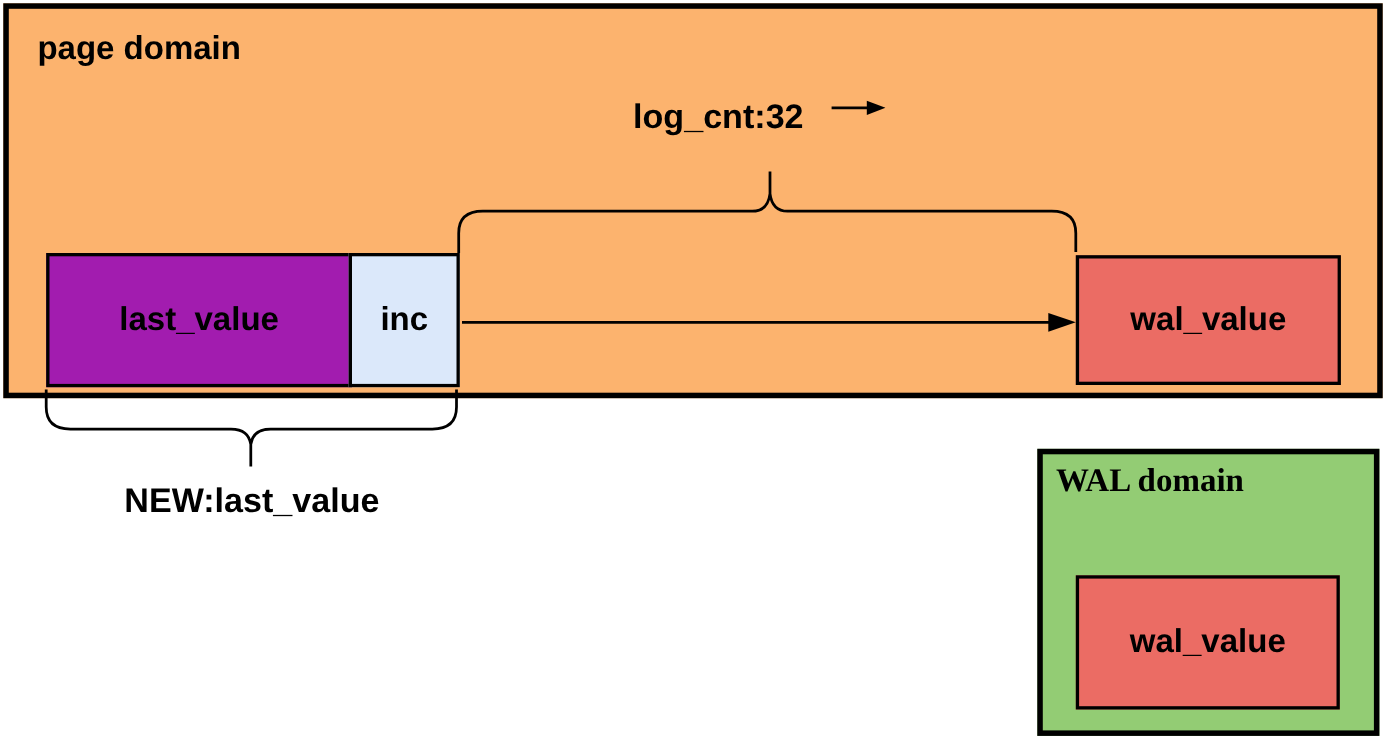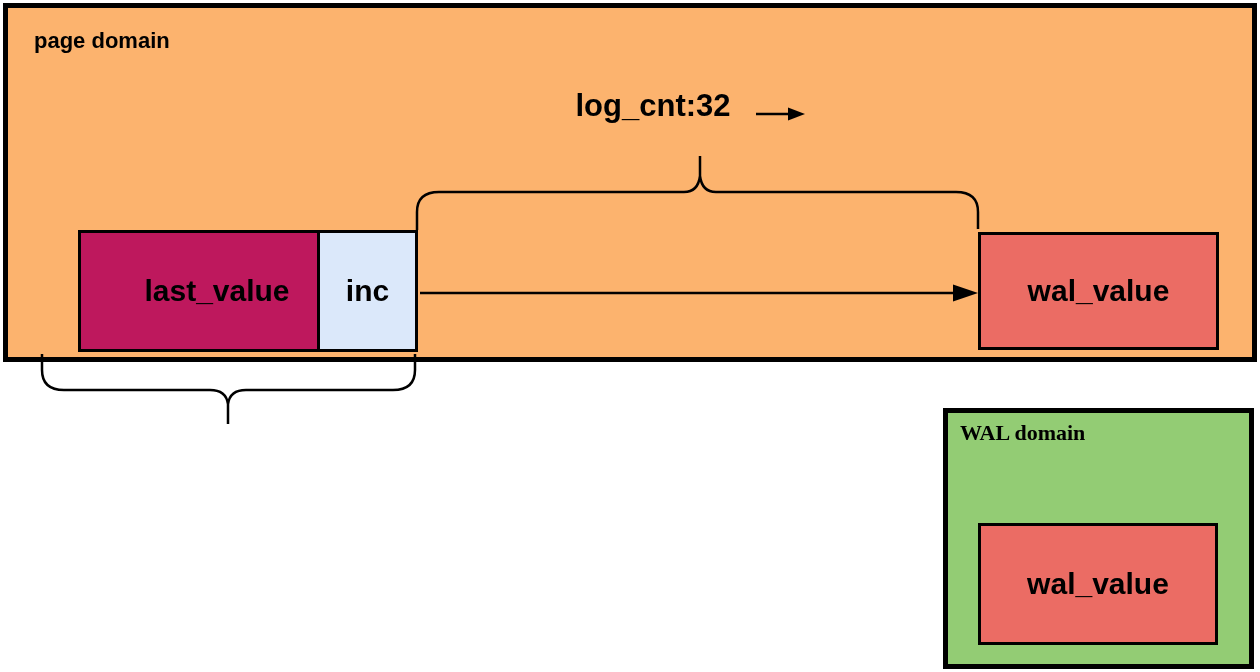--- a/index.html
+++ b/index.html
@@ -17,21 +17,21 @@
   }
   .domain {
     position: absolute;
     border: 5px solid #000;
     box-sizing: border-box;
   }
   #page-domain { left: 3px; top: 3px; width: 1254px; height: 359px; }
   #wal-domain  { left: 943px; top: 408px; width: 311px; height: 261px; }
   .domain-title {
     position: absolute;
-    font-size: 22px;
+    font-size: 30px;
     line-height: 1.15;
     white-space: nowrap;
   }
   #page-domain-title { left: 26px; top: 20px; }
   #wal-domain-title  { left: 12px; top: 7px; font-family: Liberation Serif, serif; }
   .node {
     position: absolute;
     border: 3px solid #000;
     box-sizing: border-box;
     display: flex;
@@ -51,21 +51,21 @@
     pointer-events: none;
   }
   .annotation {
     position: absolute;
     font-size: 31px;
     white-space: nowrap;
   }
   #log-cnt-label {
     left: 430px; top: 88px; width: 520px;
     display: flex;
-    align-items: flex-end;
+    align-items: flex-start;
     justify-content: center;
     gap: 24px;
   }
   #new-last-value-label {
     left: 0px; top: 437px; width: 458px;
     text-align: center;
   }
   .arrow-glyph { display: inline-block; }
 </style>
 </head>
@@ -74,21 +74,21 @@
 <div id="canvas">
 
   <div id="page-domain" class="domain" style="background-color: rgb(252, 179, 110);">
     <div id="page-domain-title" class="domain-title">page domain</div>
   </div>
 
   <div id="wal-domain" class="domain" style="background-color: rgb(147, 204, 116);">
     <div id="wal-domain-title" class="domain-title">WAL domain</div>
   </div>
 
-  <div id="last-value-box" class="node" style="background-color: #be185d; margin-left: 36px;">
+  <div id="last-value-box" class="node" style="background-color: #a21caf;">
     <span>last_value</span>
   </div>
 
   <div id="inc-box" class="node" style="background-color: rgb(219, 232, 250);">
     <span>inc</span>
   </div>
 
   <div id="wal-value-page-box" class="node" style="background-color: rgb(235, 108, 100);">
     <span>wal_value</span>
   </div>
@@ -110,14 +110,15 @@
   </svg>
 
   <div id="log-cnt-label" class="annotation">
     <span>log_cnt:32</span>
     <svg class="arrow-glyph" width="50" height="20" viewBox="0 0 50 20">
       <line x1="1" y1="10" x2="36" y2="10" stroke="#000" stroke-width="2.5"></line>
       <polygon points="50,10 33,3.5 33,16.5" fill="#000"></polygon>
     </svg>
   </div>
 
+  <div id="new-last-value-label" class="annotation">NEW:last_value</div>
 
 </div>
 
 </body></html>

